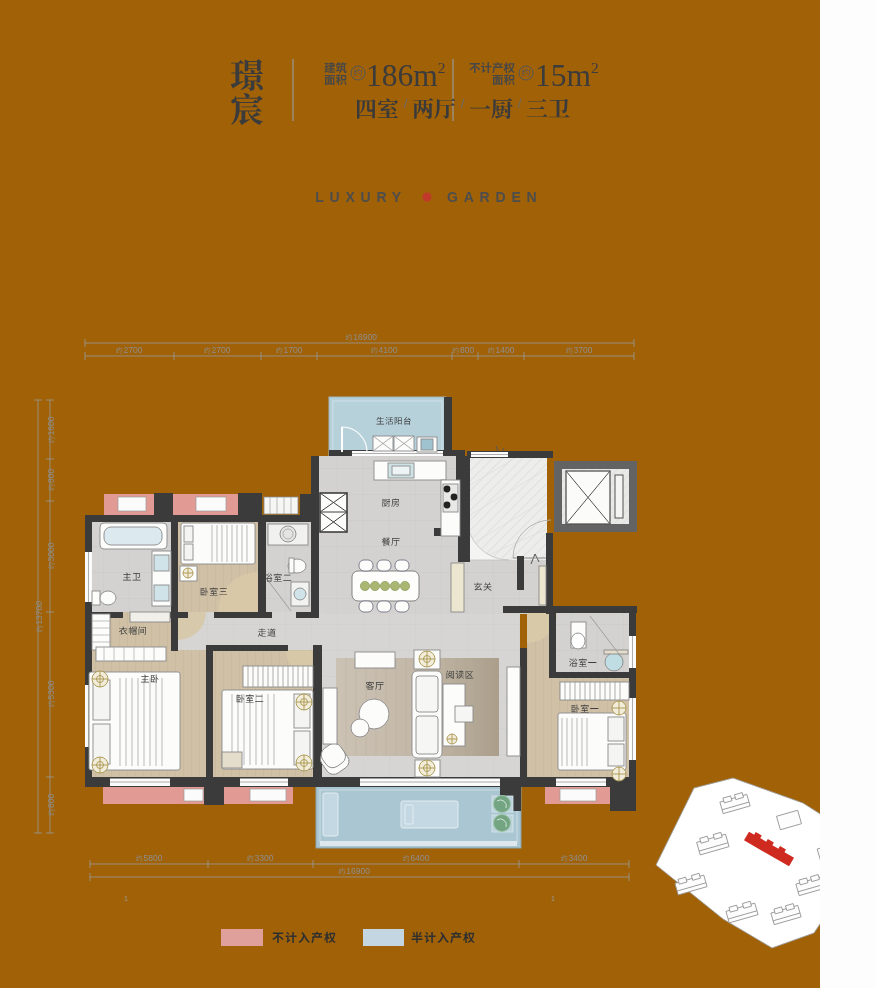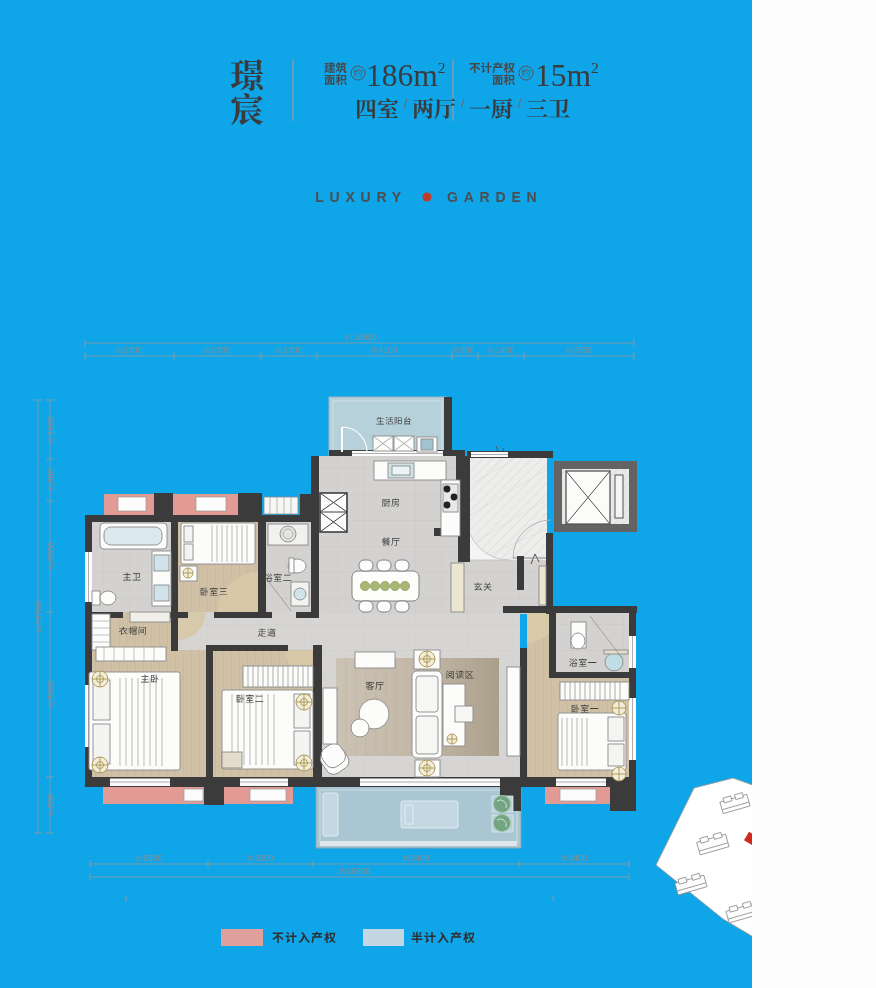--- a/index.html
+++ b/index.html
@@ -1,17 +1,17 @@
 <!DOCTYPE html>
 <html><head>
 <meta charset="utf-8">
 <style>
 html,body{margin:0;padding:0;background:#fdfdfd;}
-#page{position:relative;width:708px;height:988px;background:#0ea5e9;overflow:hidden;
-font-family:"Liberation Sans",sans-serif;padding-left:44px;}
+#page{position:relative;width:820px;height:988px;background:#a16207;overflow:hidden;
+font-family:"Liberation Sans",sans-serif;}
 svg{position:absolute;left:0;top:0;}
 </style>
 </head>
 <body>
 <div id="page">
 <svg width="876" height="988" viewBox="0 0 876 988">
 <defs>
 <pattern id="hatch" width="7" height="7" patternTransform="rotate(45)" patternUnits="userSpaceOnUse">
   <rect width="7" height="7" fill="#ededec"></rect>
   <line x1="0" y1="0" x2="0" y2="7" stroke="#dadad9" stroke-width="1.3"></line>

